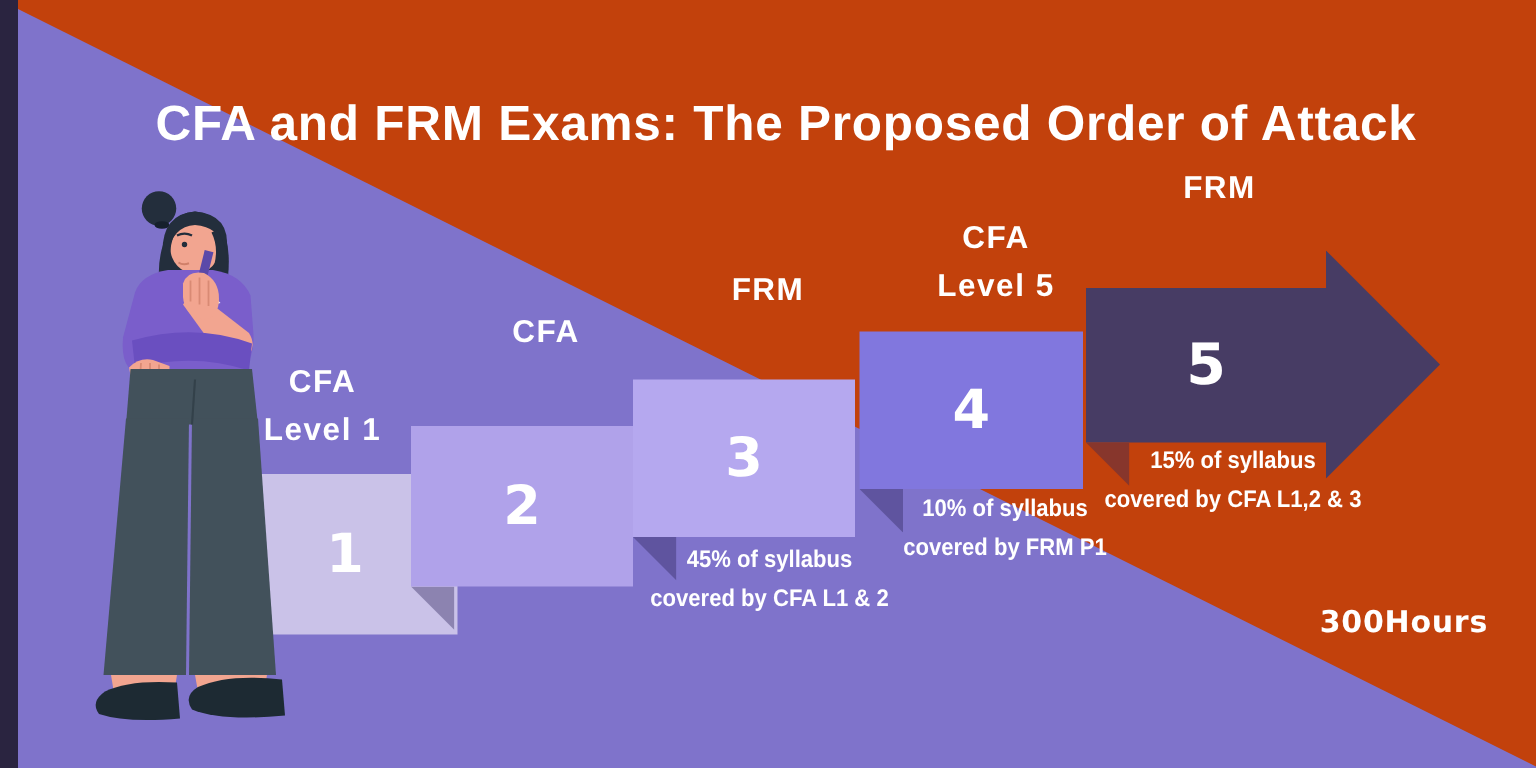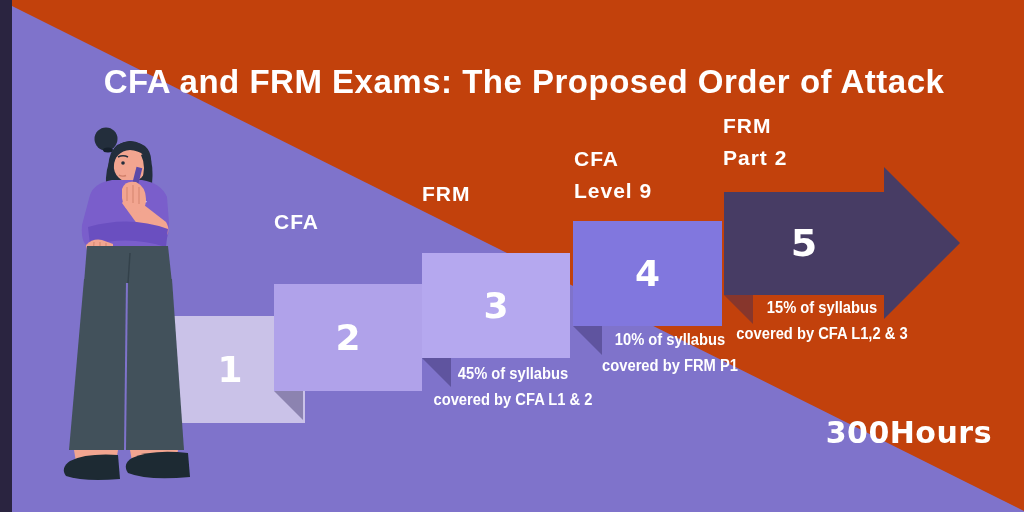--- a/index.html
+++ b/index.html
@@ -31,21 +31,21 @@
     left:712px;top:167px;width:236px;height:152px;background:#473c64;
     clip-path:polygon(0 25px,160px 25px,160px 0,236px 76px,160px 152px,160px 128px,0 128px);
     justify-content:flex-start;
   }
   .step-num{
     color:#fff;font-weight:700;font-size:36px;
     font-family:"DejaVu Sans","Liberation Sans",sans-serif;
   }
   .arrow5 .step-num{width:160px;text-align:center;font-size:38px;}
   .step-label{
-    position:absolute;width:180px;text-align:left;color:#fff;
+    position:absolute;width:180px;text-align:center;color:#fff;
     font-weight:700;font-size:21px;line-height:32px;letter-spacing:1px;
   }
   .lbl1{left:113px;top:239px;}
   .lbl2{left:262px;top:206px;}
   .lbl3{left:410px;top:178px;}
   .lbl4{left:562px;top:143px;}
   .lbl5{left:711px;top:110px;}
   .note{
     position:absolute;width:240px;text-align:center;color:#fff;
     font-weight:700;font-size:16px;line-height:26px;
@@ -57,51 +57,51 @@
   .fold{
     position:absolute;width:29px;height:29px;
     background:rgba(47,38,92,.40);
     clip-path:polygon(0 0,100% 0,100% 100%);
   }
   .fold2{left:262px;top:391px;}
   .fold3{left:410px;top:358px;}
   .fold4{left:561px;top:326px;}
   .fold5{left:712px;top:295px;}
   .brand{
-    position:absolute;left:770px;top:415px;width:210px;text-align:right;
-    color:#fff;font-weight:700;font-size:30px;letter-spacing:.5px;
+    position:absolute;left:770px;top:402px;width:210px;text-align:right;
+    color:#fff;font-weight:700;font-size:20px;letter-spacing:.5px;
     font-family:"DejaVu Sans","Liberation Sans",sans-serif;
   }
   .person{position:absolute;left:30px;top:103px;width:150px;height:385px;}
 </style>
 </head>
 <body>
 
 <div id="stage">
 
   <div class="bg-light"></div>
 
   <div class="title">CFA and FRM Exams: The Proposed Order of Attack</div>
 
   <div class="step-label lbl1">
     <div>CFA</div>
+    <div>Level 1</div>
   </div>
   <div class="step-label lbl2">
     <div>CFA</div>
   </div>
   <div class="step-label lbl3">
     <div>FRM</div>
   </div>
   <div class="step-label lbl4">
     <div>CFA</div>
-    <div>Level 9</div>
+    <div>Level 5</div>
   </div>
   <div class="step-label lbl5">
     <div>FRM</div>
-    <div>Part 2</div>
   </div>
 
   <div class="step-box box1">
     <span class="step-num">1</span>
   </div>
   <div class="step-box box2">
     <span class="step-num">2</span>
   </div>
   <div class="step-box box3">
     <span class="step-num">3</span>

